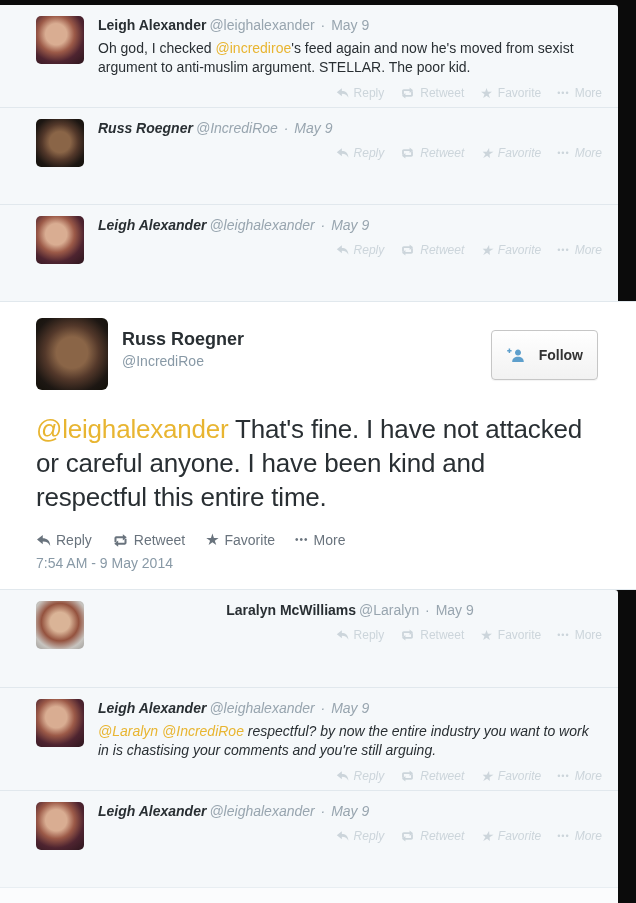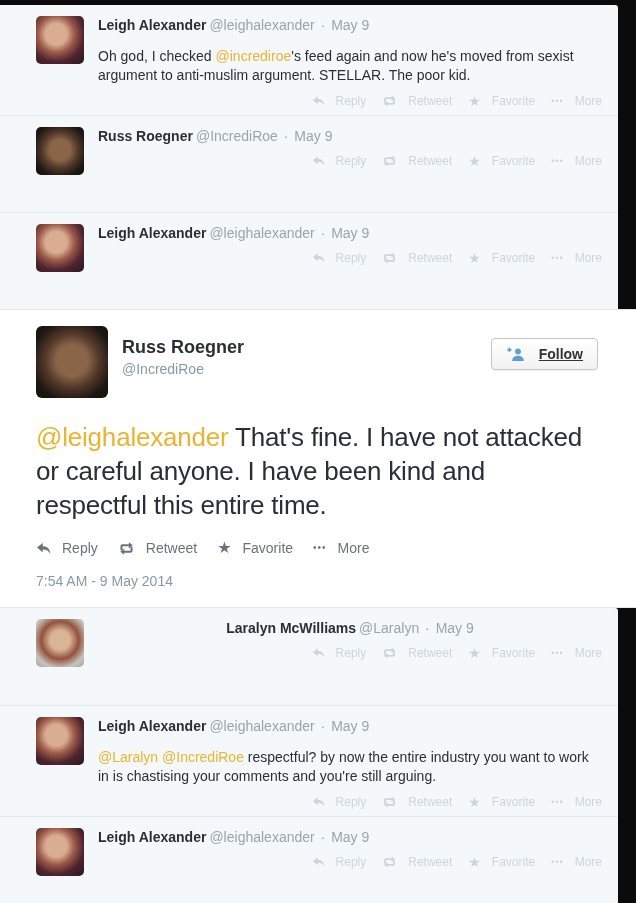--- a/index.html
+++ b/index.html
@@ -6,66 +6,66 @@
   html,body { width:636px; height:903px; overflow:hidden; }
   body { font-family:"Liberation Sans", sans-serif; background:#0b0b0b; }
 
   .page { width:636px; height:903px; display:flex; flex-direction:column; background:#0b0b0b; }
 
   .top-strip { height:5px; width:636px; background:#0b0b0b; flex:none; }
 
   
   .stream { width:618px; background:#f5f8fa; flex:none; border-radius:0 3px 0 0; }
   .tweet { min-height:97px; padding:11px 16px 7px 36px; position:relative; }
-  .tweet + .tweet { border-top:1px solid #e1e8ed; }
+  .tweet + .tweet { border-top:1px solid #e1e8ed;font-style:italic; }
   .stream-bottom .tweet:first-child { border-top:0;text-align:center; }
 
   .avatar { width:48px; height:48px; border-radius:5px; float:left; cursor:pointer; }
   .av-leigh  { background:radial-gradient(circle at 42% 38%, #d9ad92 0 26%, #9c5a48 45%, #4e2430 68%, #2c161d 100%); }
   .av-russ   { background:radial-gradient(circle at 50% 48%, #8a6547 0 30%, #53382a 52%, #1d1713 78%, #121009 100%); }
   .av-laralyn{ background:radial-gradient(circle at 50% 44%, #dab497 0 27%, #94523e 52%, #c7c4bf 78%, #a3a19d 100%); }
 
   .tw-body { margin-left:62px; }
   .tw-header { font-size:14px; line-height:18px; color:#8899a6; white-space:nowrap; }
   .tw-header .name { font-weight:bold; color:#292f33; cursor:pointer; }
   .tw-header .handle { color:#98a5af; margin-left:3px; cursor:pointer; }
   .tw-header .meta-dot { margin:0 2px; color:#98a5af; }
   .tw-header .date { color:#98a5af; cursor:pointer; }
 
-  .tw-text { font-size:14px; line-height:19px; color:#292f33; margin-top:13px; max-width:520px; }
+  .tw-text { font-size:14px; line-height:19px; color:#292f33; margin-top:5px; max-width:520px; }
   .mention { color:#e8b531; cursor:pointer; }
 
   .tw-actions { display:flex; justify-content:flex-end; align-items:center; gap:16px;
                 margin-top:9px; font-size:12px; }
   .tw-actions.faint { color:#ccd5db; }
-  .act { display:inline-flex; align-items:center; gap:11px; cursor:pointer; text-decoration:none; color:inherit; }
+  .act { display:inline-flex; align-items:center; gap:5px; cursor:pointer; text-decoration:none; color:inherit; }
   .ic svg { display:block; fill:currentColor; }
   .star-glyph { font-size:14px; line-height:12px; }
   .more-glyph { font-size:9px; letter-spacing:1px; line-height:12px; }
 
   
   .main-tweet { width:636px; background:#ffffff; border-top:1px solid #e1e8ed; border-bottom:1px solid #e1e8ed;
                 padding:16px 38px 18px 36px; flex:none; min-height:289px; }
   .mt-head { display:flex; align-items:flex-start; }
   .mt-avatar { width:72px; height:72px; border-radius:6px; cursor:pointer;
                background:radial-gradient(circle at 50% 48%, #8a6547 0 30%, #53382a 52%, #1d1713 78%, #121009 100%); }
   .mt-id { margin-left:14px; padding-top:10px; }
   .mt-name { font-size:18px; font-weight:bold; color:#292f33; line-height:22px; cursor:pointer; }
   .mt-handle { font-size:14px; color:#8899a6; line-height:18px; margin-top:2px; cursor:pointer; }
   .follow-btn { margin-left:auto; margin-top:12px; display:inline-flex; align-items:center; gap:13px;
-                padding:7px 14px; background:linear-gradient(#ffffff,#f2f2f2); border:1px solid #c6c6c6;
+                padding:16px 14px; background:linear-gradient(#ffffff,#f2f2f2); border:1px solid #c6c6c6;
                 border-radius:4px; font-family:inherit; font-size:14px; font-weight:bold; color:#333;
-                cursor:pointer; box-shadow:0 1px 1px rgba(0,0,0,0.05);text-decoration:underline; }
+                cursor:pointer; box-shadow:0 1px 1px rgba(0,0,0,0.05); }
   .follow-btn svg { display:block; }
 
   .mt-text { margin-top:22px; font-size:26px; line-height:34px; color:#292f33; max-width:552px; letter-spacing:-0.2px; }
   .mt-actions { margin-top:18px; font-size:14px; color:#69737d; display:flex; gap:20px; align-items:center; }
   .mt-actions .star-glyph { font-size:16px; line-height:14px; }
   .mt-actions .more-glyph { font-size:10px; }
-  .mt-time { margin-top:17px; font-size:14px; color:#8899a6; }
+  .mt-time { margin-top:7px; font-size:14px; color:#8899a6; }
 
   .pre-strip { width:618px; background:#fbfcfd; flex:1; border-top:1px solid #e8eef2; }
 </style>
 </head>
 <body>
 
 <div class="page">
   <div class="top-strip"></div>
 
   <div class="stream stream-top">

